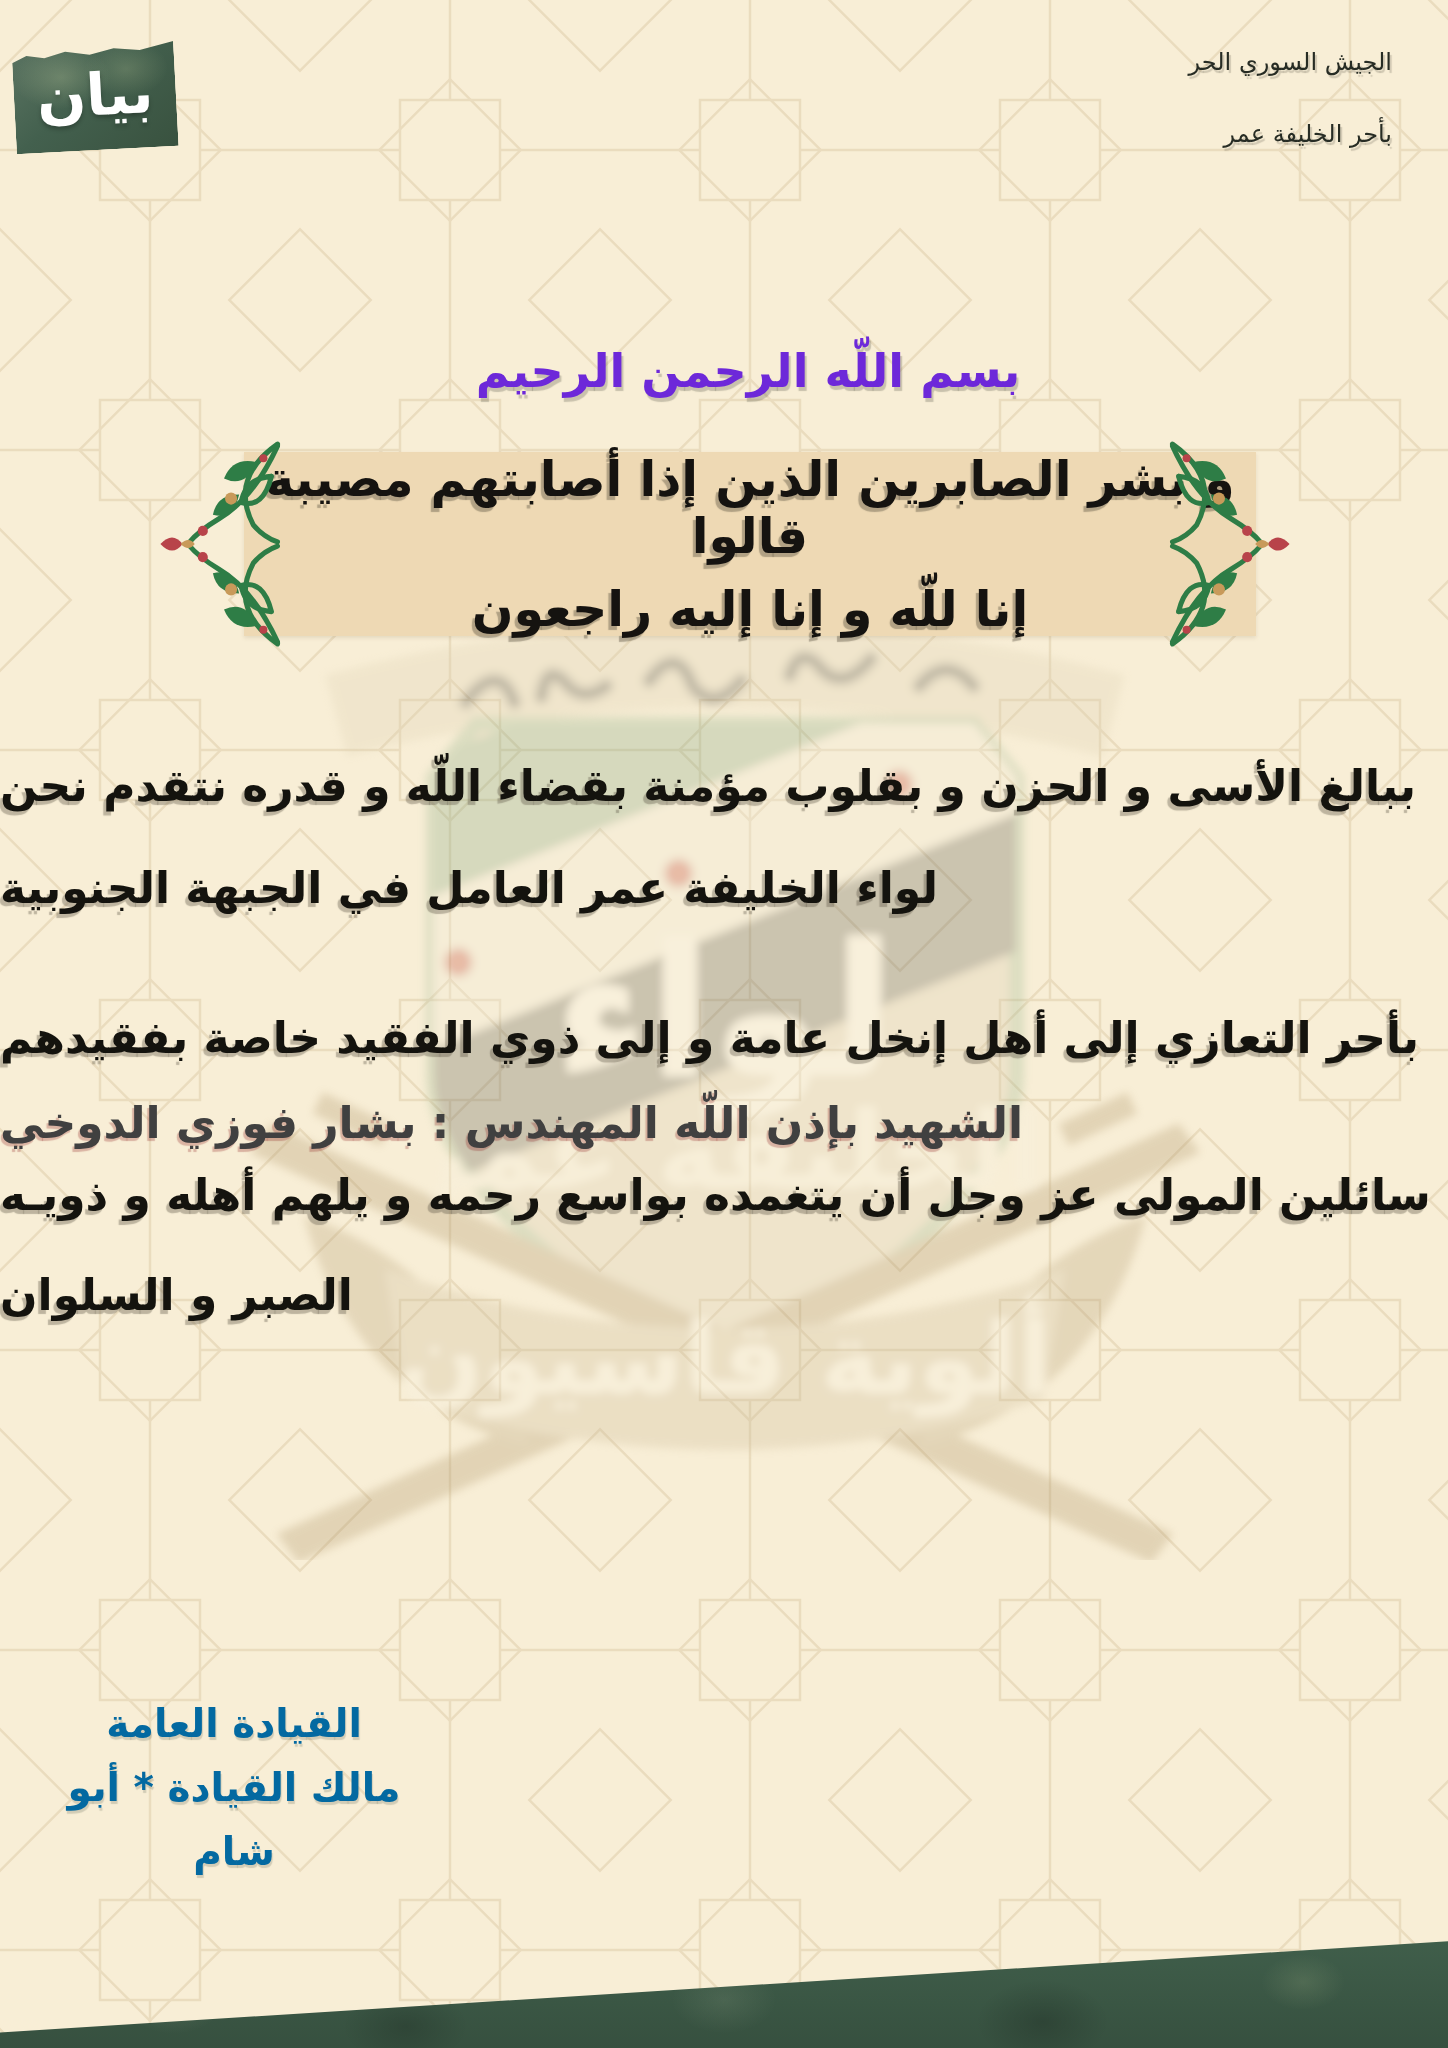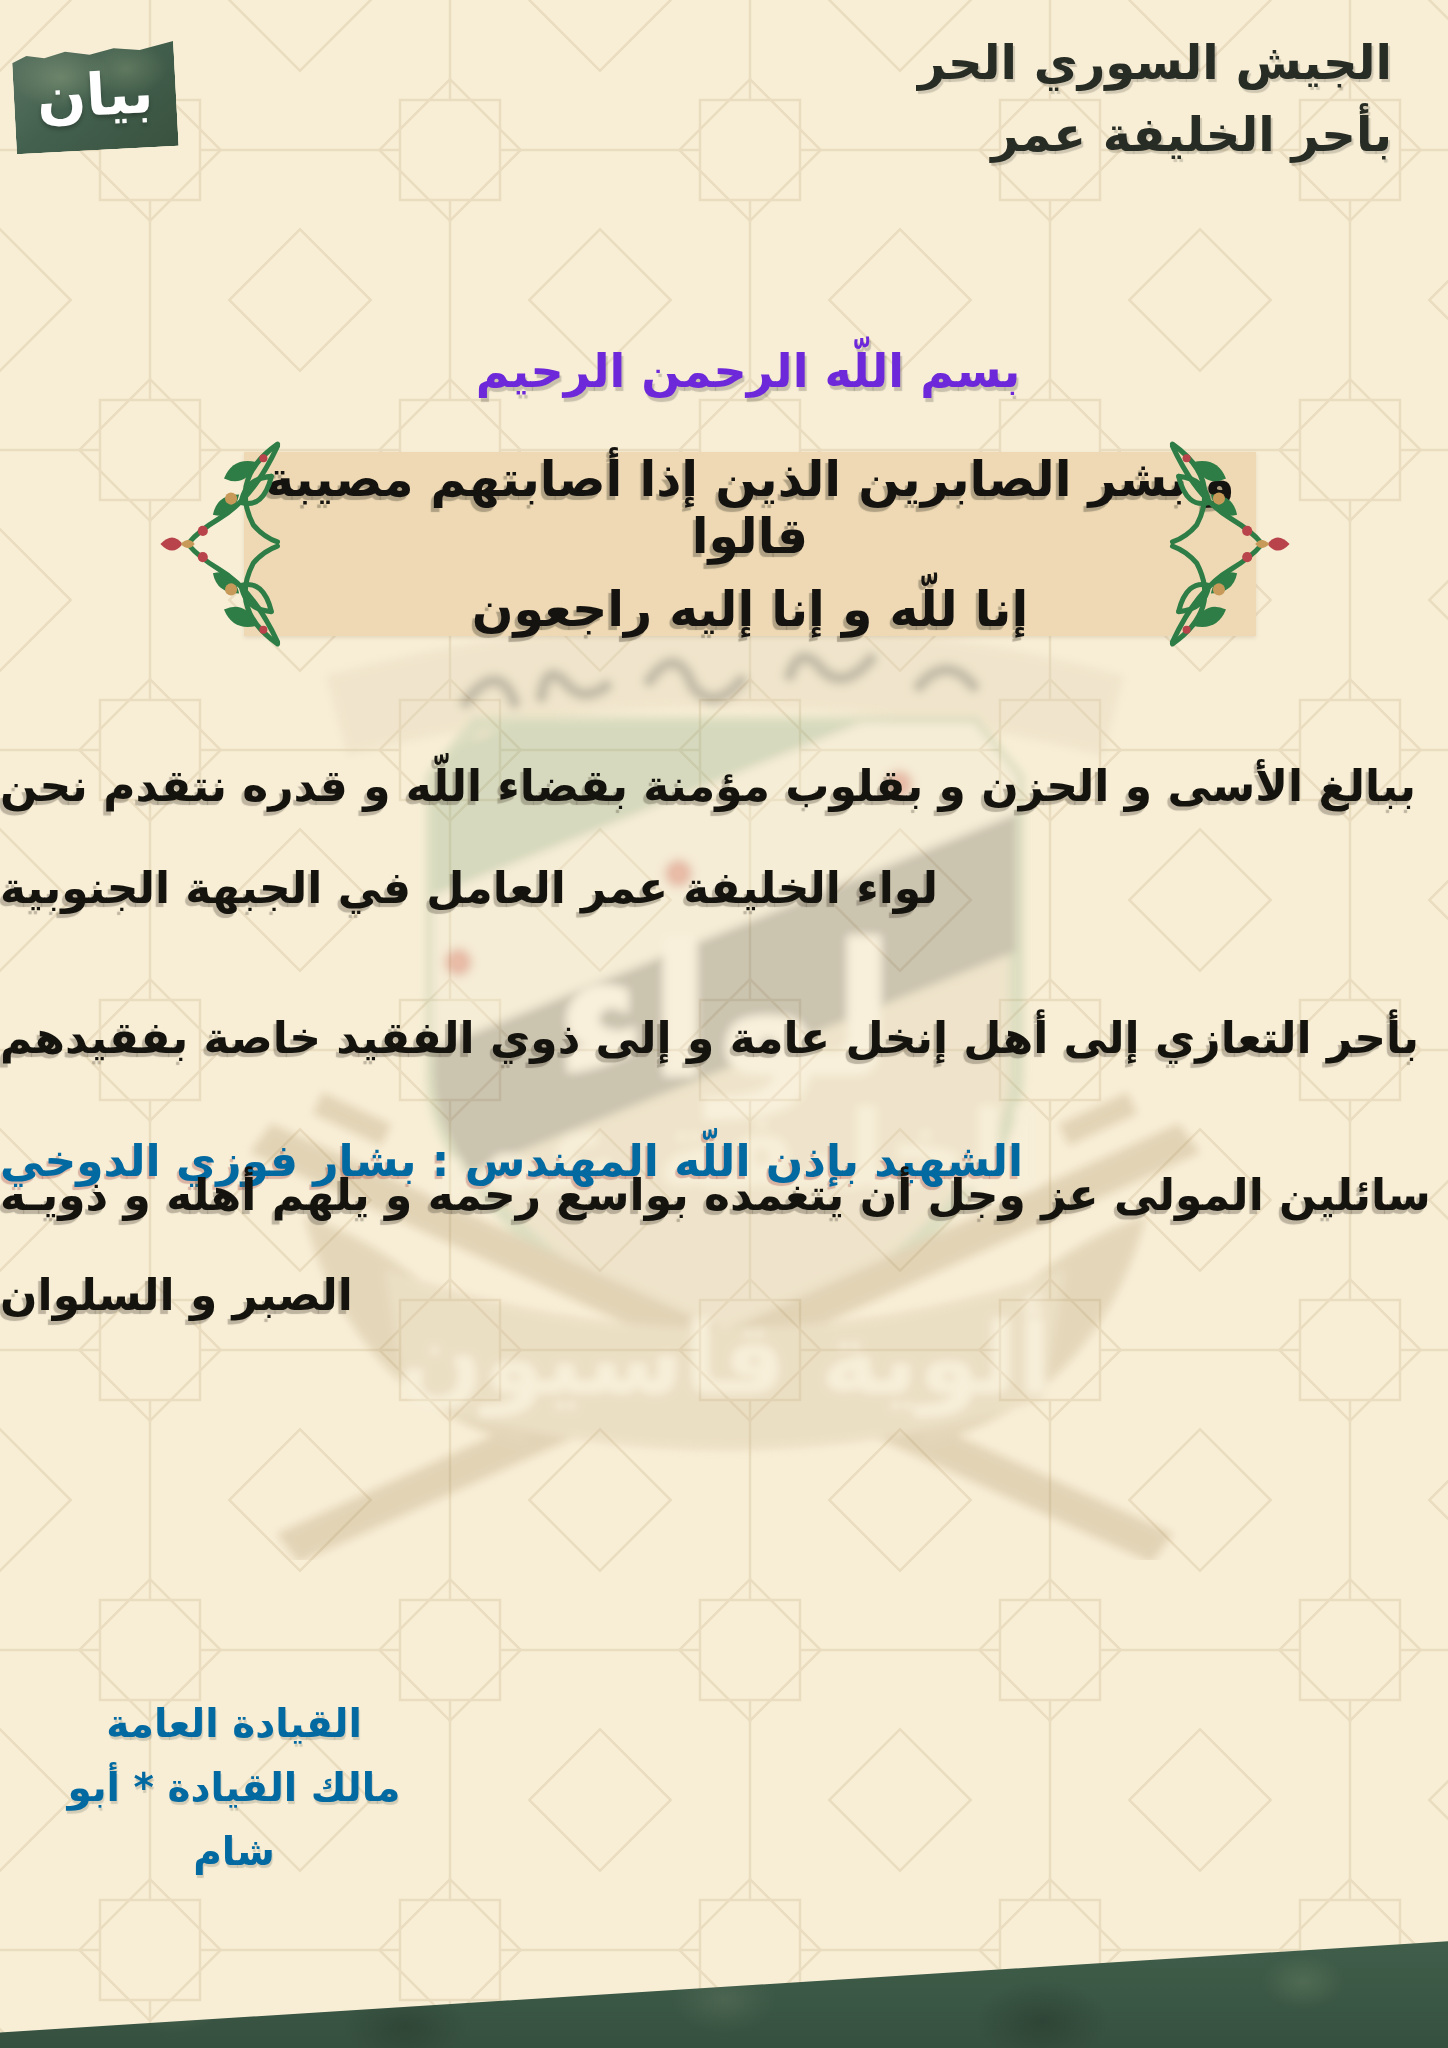--- a/index.html
+++ b/index.html
@@ -24,22 +24,22 @@
     clip-path:polygon(0% 14%, 9% 8%, 20% 11%, 33% 6%, 48% 10%, 63% 5%, 79% 8%, 100% 1%, 100% 100%, 0% 100%);
     display:flex; align-items:center; justify-content:center;
   }
   .statement-badge span {
     color:#ffffff; font-size:58px; font-weight:bold; transform:translateY(-2px);
     text-shadow:0 3px 4px rgba(0,0,0,.25);
   }
 
   .header-block {
     position:absolute; top:26px; right:56px; z-index:4;
-    color:#272c24; font-weight:bold;
-    font-size:48px; line-height:72px;
+    color:#272c24; font-weight:normal;
+    font-size:24px; line-height:72px;
     text-shadow:2px 3px 1px rgba(70,65,50,.22);
   }
 
   .bismillah {
     position:absolute; top:344px; left:0; width:100%; z-index:4;
     text-align:center; font-size:46px; font-weight:bold; color:#6d28d9;
     text-shadow:2px 4px 1px rgba(80,80,65,.28);
     margin-left:24px;
   }
 
@@ -59,21 +59,21 @@
   .ornament-right { left:1160px; transform:scaleX(-1); }
 
   .body-line {
     position:absolute; left:0; width:100%; z-index:4;
     text-align:left; font-weight:bold; font-size:44px; color:#14130e;
     text-shadow:-3px 4px 1px rgba(95,88,70,.38);
   }
   .bl-0 { top:760px; }
   .bl-1 { top:862px; }
   .bl-2 { top:1012px; }
-  .bl-3 { top:1135px; color:#0369a1; text-shadow:-2px 3px 1px rgba(140,30,30,.28); }
+  .bl-3 { top:1097px; color:#404040; text-shadow:-2px 3px 1px rgba(140,30,30,.28); }
   .bl-4 { top:1169px; }
   .bl-5 { top:1269px; }
 
   .signature-block {
     position:absolute; left:34px; top:1692px; width:400px; z-index:4;
     text-align:center; color:#0369a1; font-weight:bold;
     font-size:39px; line-height:64px;
     text-shadow:1px 3px 1px rgba(60,70,55,.20);
   }
 

